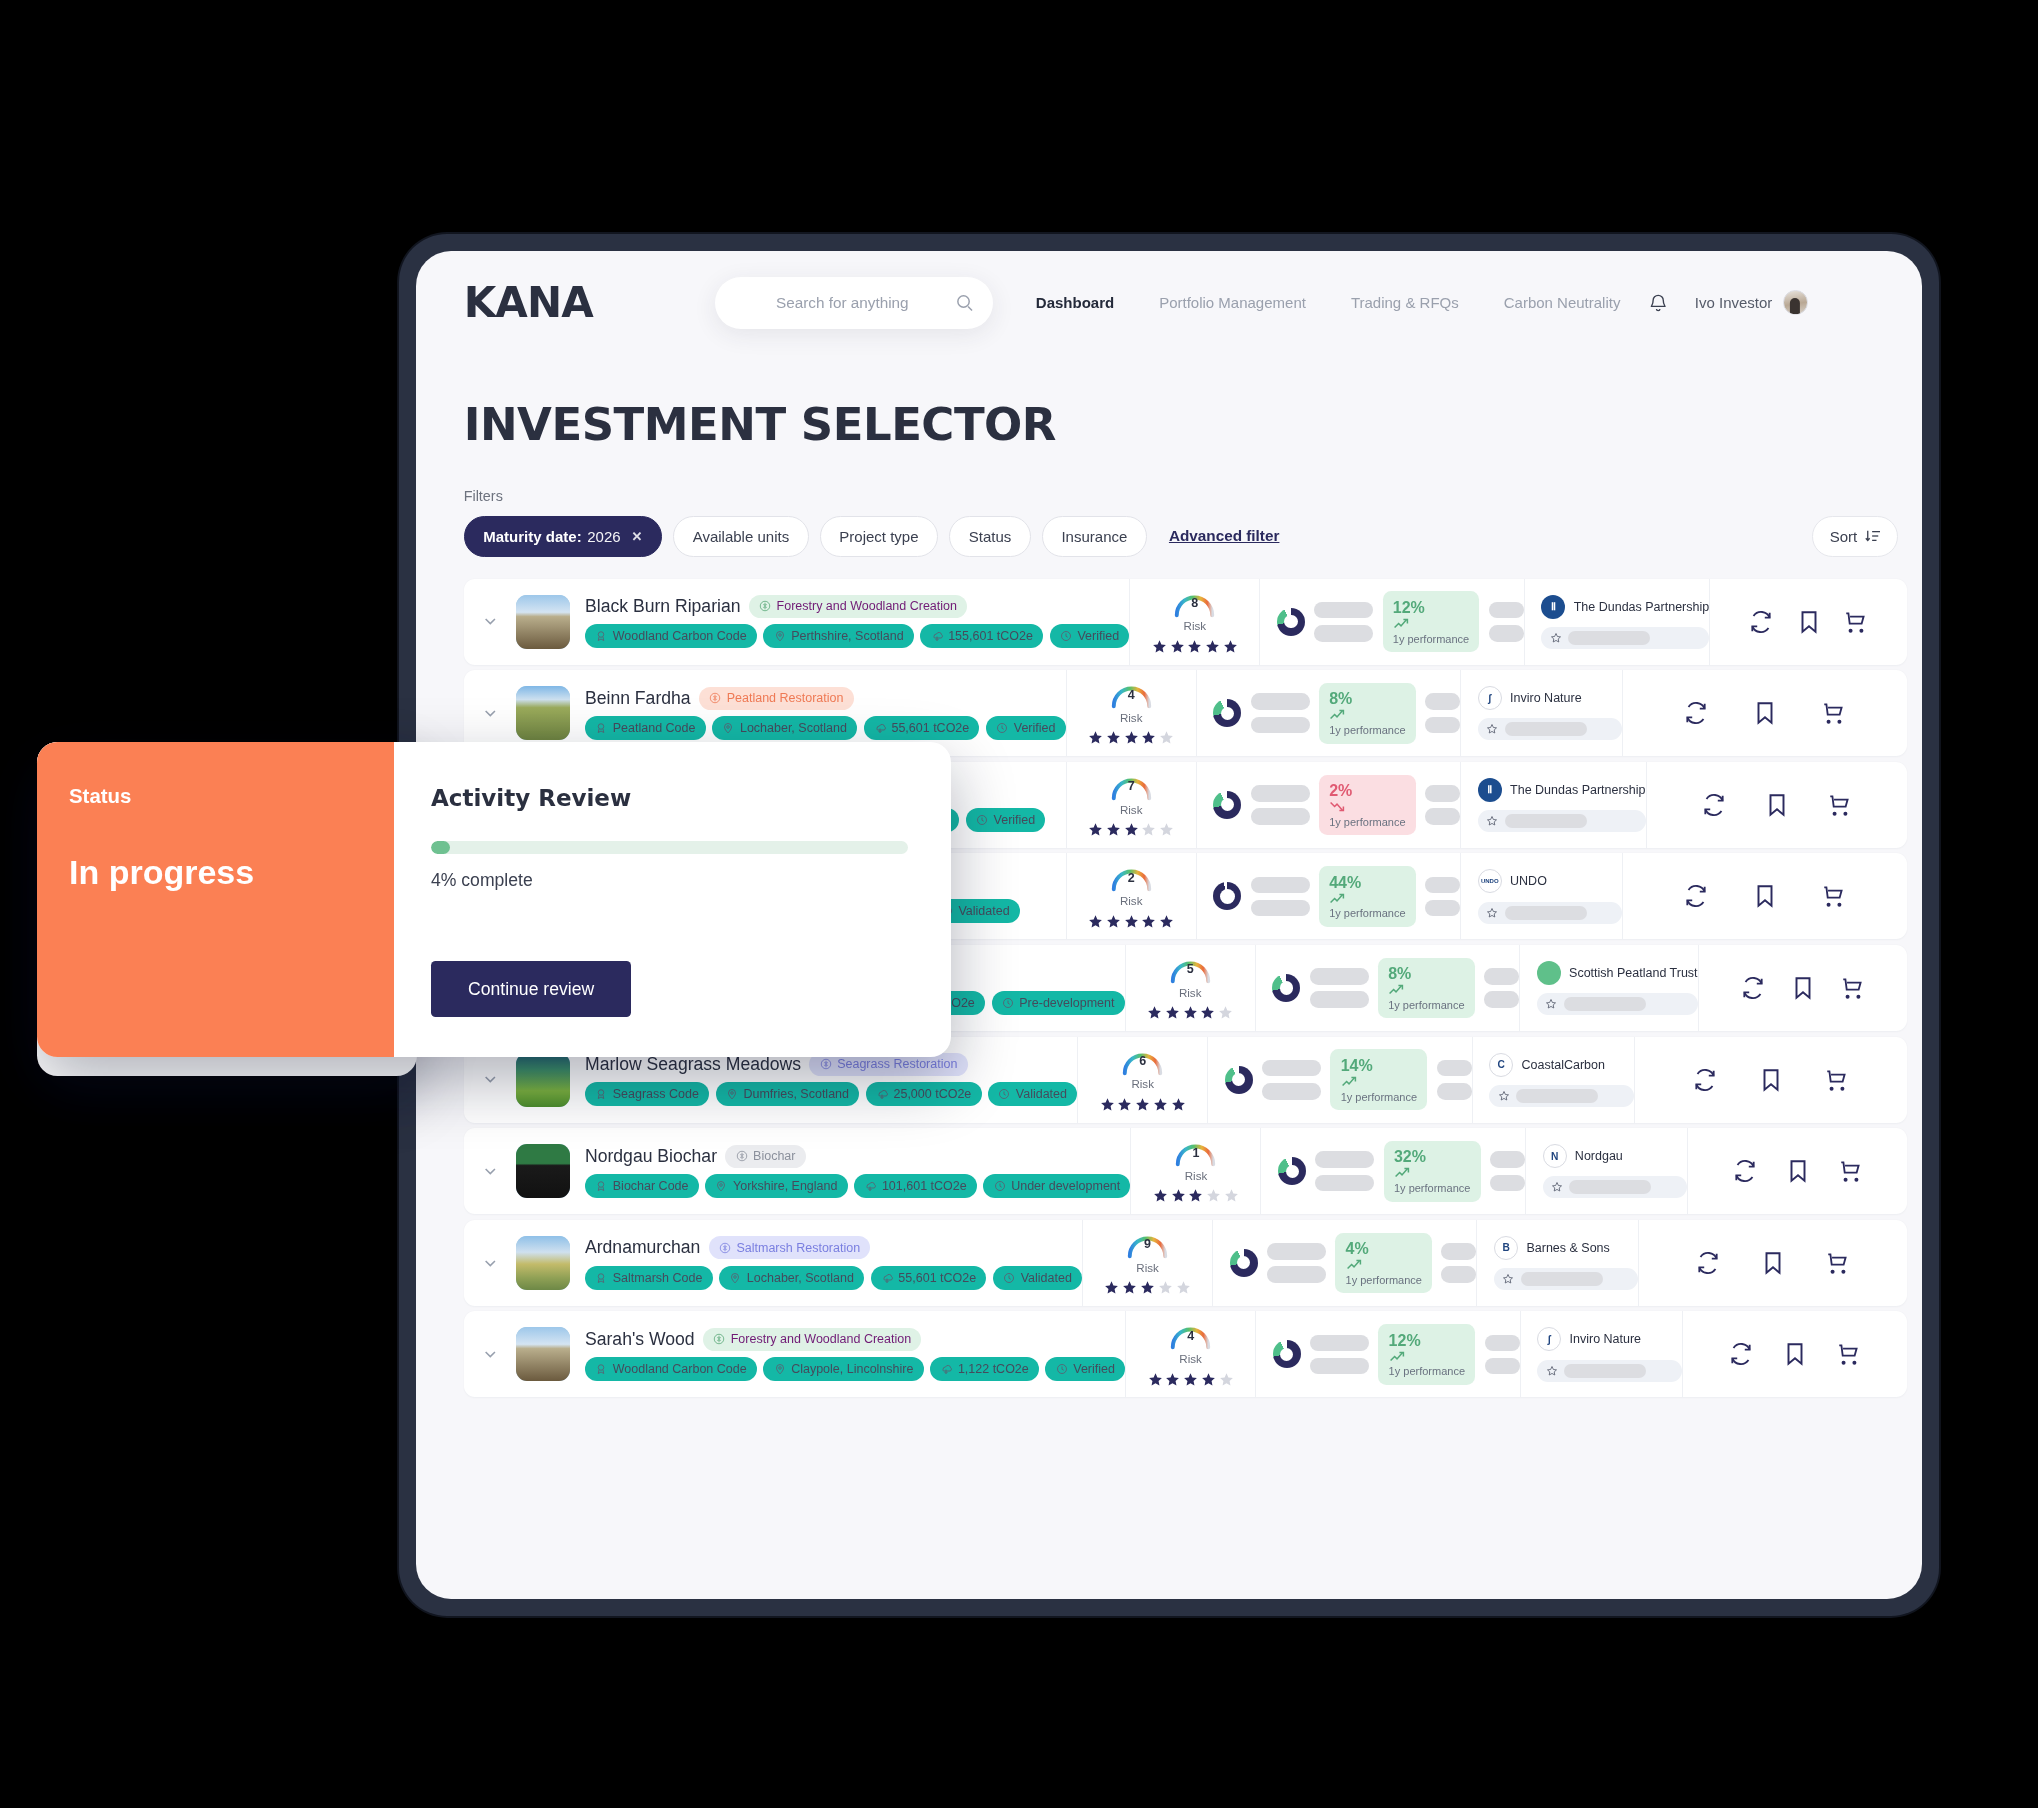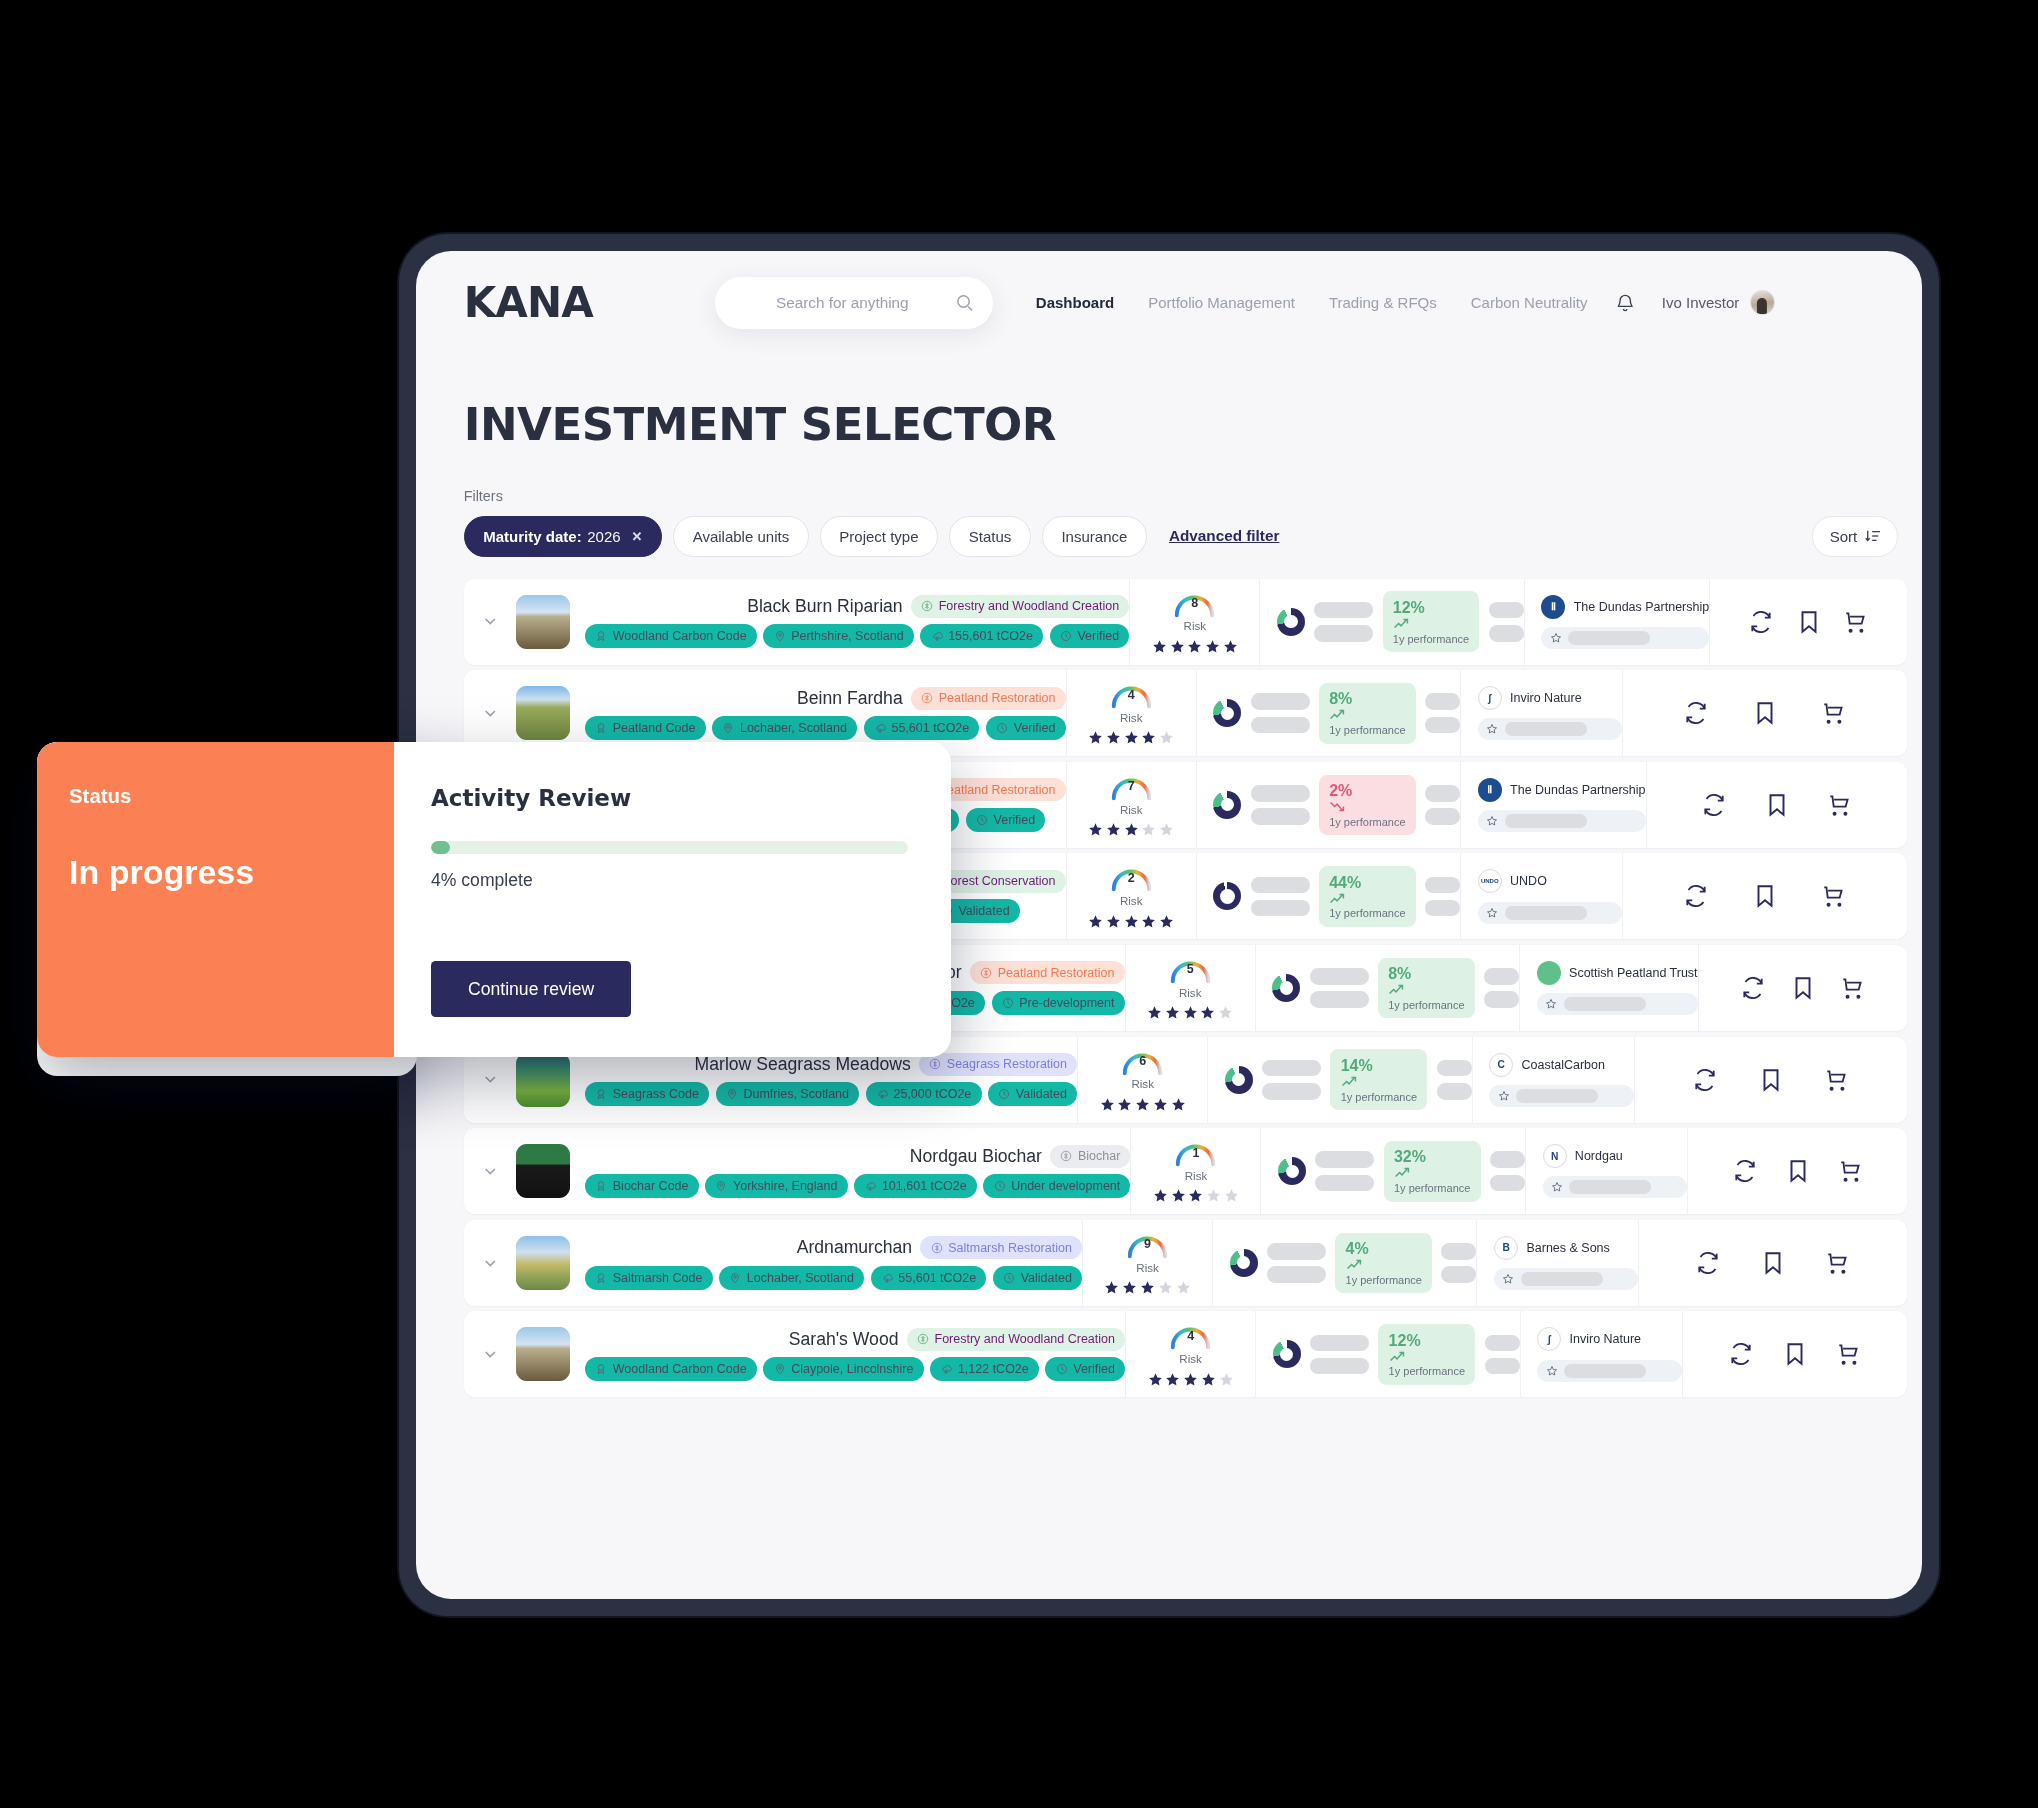--- a/index.html
+++ b/index.html
@@ -26,21 +26,21 @@
   .searchwrap { position:relative; margin-left:122px; }
   .searchbox {
     width:278px; height:52px; border-radius:26px; background:#fff;
     border:none; outline:none; padding:0 45px 0 22px; font-size:15.3px; color:#5b5f6b;
     font-family:"Liberation Sans", sans-serif;
     box-shadow:0 5.6px 24px rgba(40,45,70,.09);
     text-align:center;
   }
   .searchbox::placeholder { color:#9aa0ad; }
   .search-icon { position:absolute; right:18.6px; top:16px; width:19.5px; height:19.5px; }
-  .nav { display:flex; align-items:center; gap:34px; margin-left:43px; }
+  .nav { display:flex; align-items:center; gap:45px; margin-left:43px; }
   .nav a { font-size:15px; color:#9aa0ad; text-decoration:none; white-space:nowrap; }
   .nav a.active { color:#242a3a; font-weight:700; }
   .bell { margin-left:28px; width:20.4px; height:24px; }
   .user { display:flex; align-items:center; gap:10.2px; margin-left:26px; }
   .user-name { font-size:15px; color:#555b69; white-space:nowrap; }
   .avatar { width:25px; height:25px; border-radius:50%;
     background:linear-gradient(170deg,#e8e3dd,#b9a894 55%,#d9d3cb);
     border:1.4px solid #dcdde3; position:relative; overflow:hidden; }
   .avatar:after{content:"";position:absolute;left:50%;top:6.5px;width:10.2px;height:18.6px;
     transform:translateX(-50%);border-radius:5.6px 5.6px 0 0;background:#3a3330;}
@@ -73,21 +73,21 @@
   .chev { width:32px; height:32px; display:flex; align-items:center;
     justify-content:center; cursor:pointer; flex:0 0 32px; }
   .thumb { width:54px; height:54px; border-radius:11px; margin:0 15px 0 9.3px;
     flex:0 0 54px; background:#9ec6e0; overflow:hidden; position:relative; }
   .t-sea{position:absolute;inset:0;background:linear-gradient(#1f5f73 0%,#3c8f6a 30%,#7cb33f 70%,#4c8c2c 100%);}
   .t-marsh{position:absolute;inset:0;background:linear-gradient(#8fc0e8 0%,#cfe0ef 30%,#c3bb6a 52%,#8fa055 78%,#6d8846 100%);}
   .t-char{position:absolute;inset:0;background:linear-gradient(#2f7a44 0%,#2f7a44 36%,#1a1a1a 40%,#111 100%);}
   .t-field{position:absolute;inset:0;background:linear-gradient(#9dc7ea 0%,#d4e4f2 32%,#b9ae8c 40%,#6b5a3e 100%);}
   .t-bog{position:absolute;inset:0;background:linear-gradient(#7fb7e6 0%,#cde0ef 25%,#9bab5c 40%,#6d8340 100%);}
   .proj { flex:1; min-width:0; }
-  .proj-top { display:flex; align-items:center; gap:8.3px; margin-bottom:6.5px;justify-content:flex-end; }
+  .proj-top { display:flex; align-items:center; gap:8.3px; margin-bottom:6.5px; }
   .proj-name { font-size:17.6px; color:#2b3040; white-space:nowrap; }
   .cat { display:inline-flex; align-items:center; gap:5.6px; height:23px; padding:0 10.2px;
     border-radius:12px; font-size:12.5px; white-space:nowrap; }
   .cat.green { background:#dff2e6; color:#701a75; }
   .cat.orange { background:#fde0d6; color:#ef7a55; }
   .cat.blue { background:#e0e2fb; color:#7a7fe0; }
   .cat.grey { background:#ebecef; color:#8b909c; }
   .meta { display:flex; gap:6.5px; flex-wrap:nowrap; }
   .mtag { display:inline-flex; align-items:center; gap:5.6px; height:24px; padding:0 10.2px;
     border-radius:12px; background:#14b8a6; font-size:12.5px; color:#454b5c;

